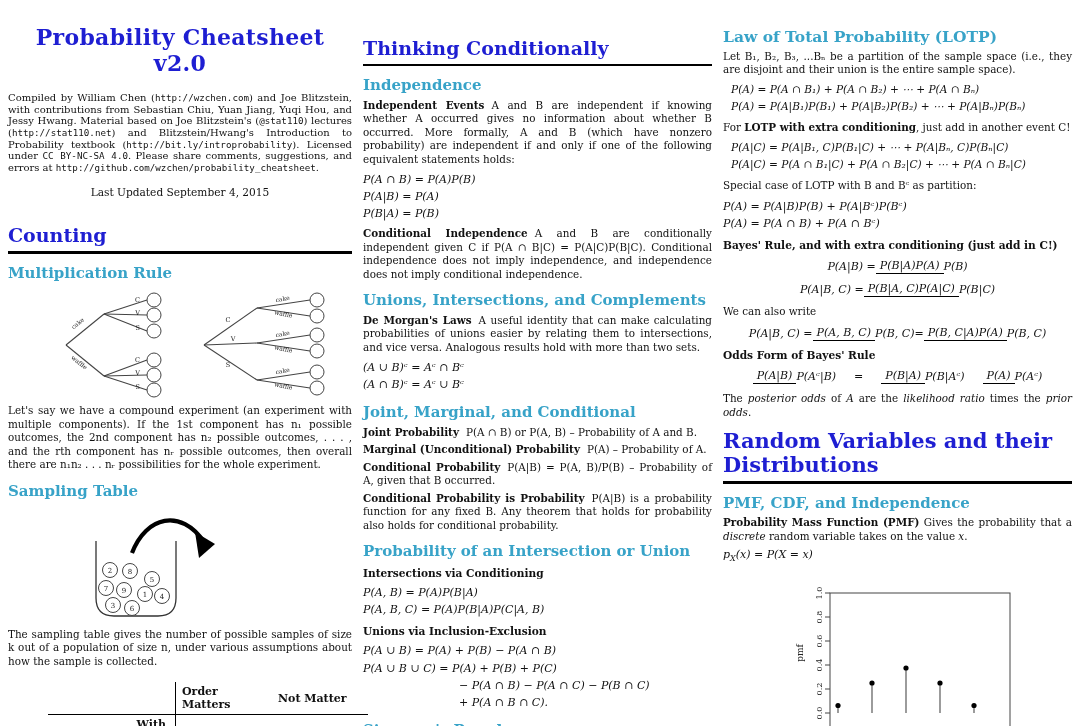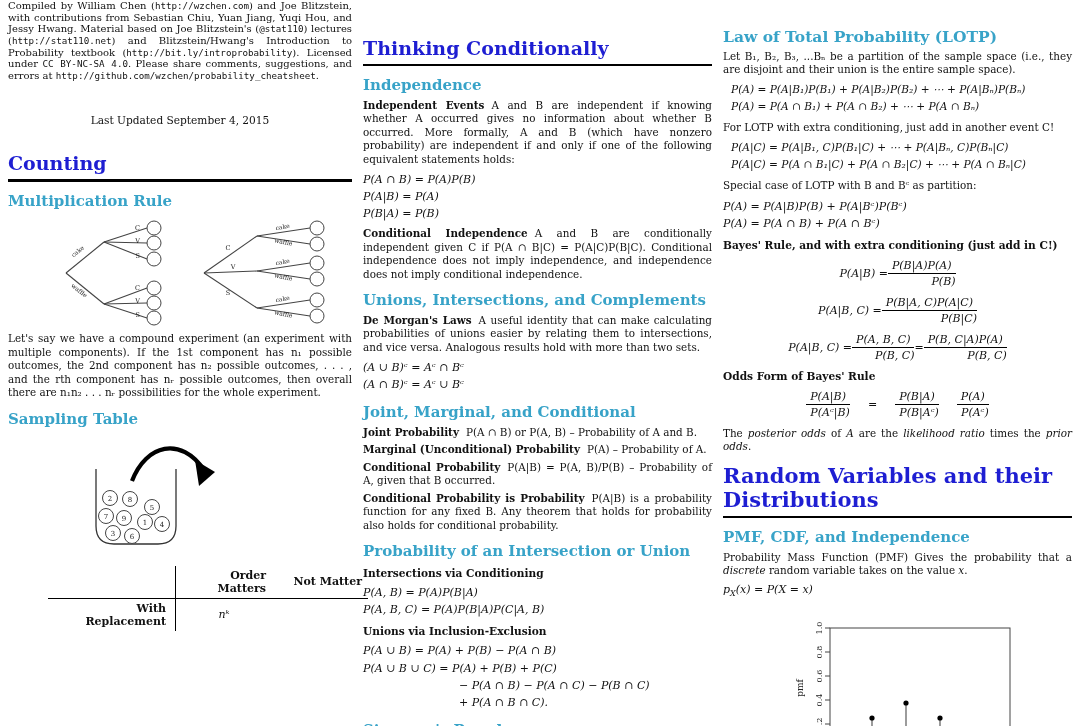--- a/index.html
+++ b/index.html
@@ -13,57 +13,58 @@
   #col-left{left:8px;width:344px}
   #col-mid{left:363px;width:349px}
   #col-right{left:723px;width:349px}
 
   .doc-title{color:var(--blue);font-size:22px;font-weight:bold;text-align:center;margin:24px 0 16px;letter-spacing:.3px}
   .sec{color:var(--blue);font-size:19px;font-weight:bold;margin:0;line-height:1.15}
   .rule{height:2.5px;background:#000;margin:4px 0 6px}
   .sub{color:var(--cyan);font-size:15px;font-weight:bold;margin:11px 0 4px;line-height:1.15}
   p{font-size:10.4px;line-height:1.3;margin:4px 0;text-align:justify}
   .intro{font-size:10px;line-height:1.16;margin-top:0}
-  .updated{text-align:center;font-size:10.6px;margin:32px 0 26px}
+  .updated{text-align:center;font-size:10.6px;margin:12px 0 26px}
   .mono{font-family:"DejaVu Sans Mono","Liberation Mono",monospace;font-size:92%}
-  .bold{font-weight:normal}
+  .bold{font-weight:bold}
   .ital{font-style:italic}
   b.lead{margin-right:7px}
   .boldsub{font-size:10.6px;font-weight:bold;margin:7px 0 2px}
   .formula{font-style:italic;font-size:11px;text-align:left;margin:5px 0}
   .formula > div{line-height:1.55}
   .formula .indent2{padding-left:96px}
   .formula-left{font-style:italic;font-size:10.6px;margin:4px 0 6px 8px;text-align:left}
   .formula-left > div{line-height:1.62}
 
   .frac-row{display:flex;justify-content:center;align-items:center;gap:0;font-style:italic;font-size:11px;margin:8px 0}
-  .frac{display:inline-flex;flex-direction:column;align-items:flex-end}
+  .frac{display:inline-flex;flex-direction:row;align-items:flex-start}
   .frac .num{border-bottom:1px solid #000;padding:0 4px 1px}
   .frac .den{padding-top:1px}
   .tight{gap:18px}
 
   .samp-table{border-collapse:collapse;font-size:11px;margin:14px 0 0 40px}
   .samp-table td,.samp-table th{padding:3px 6px;vertical-align:middle}
   .samp-table .lbl{font-weight:bold;text-align:right;min-width:112px;border-right:1px solid #000;padding-right:9px}
-  .samp-table .hdr{border-bottom:1.4px solid #000;font-weight:bold;text-align:right}
+  .samp-table .hdr{border-bottom:1.4px solid #000;font-weight:bold;text-align:left}
   .samp-table .val{text-align:center;font-style:italic;min-width:84px}
 
   .tree-svg{display:block;margin:6px 0 2px 44px}
   .jar-svg{display:block;margin:6px 0 0 58px}
   svg text{font-family:"DejaVu Serif","Liberation Serif",serif;fill:#222}
   .tl{font-size:6px}
   .tl2{font-size:6.5px}
 
   sub{font-size:72%}
   #pmf-plot{margin-top:18px}
 </style>
 </head>
 <body style="--blue: #1e1ed2; --cyan: #38a3c8;">
 
 <div class="col" id="col-left">
+  <div class="doc-title">Probability Cheatsheet v2.0</div>
   <p class="intro"><span>Compiled by William Chen (</span><span class="mono">http://wzchen.com</span><span>) and Joe Blitzstein, with contributions from Sebastian Chiu, Yuan Jiang, Yuqi Hou, and Jessy Hwang. Material based on Joe Blitzstein's (</span><span class="mono">@stat110</span><span>) lectures (</span><span class="mono">http://stat110.net</span><span>) and Blitzstein/Hwang's Introduction to Probability textbook (</span><span class="mono">http://bit.ly/introprobability</span><span>). Licensed under </span><span class="mono">CC BY-NC-SA 4.0</span><span>. Please share comments, suggestions, and errors at </span><span class="mono">http://github.com/wzchen/probability_cheatsheet</span><span>.</span></p>
   <p class="updated">Last Updated September 4, 2015</p>
 
   <div class="sec">Counting</div>
   <div class="rule"></div>
 
   <div class="sub">Multiplication Rule</div>
 
   <svg class="tree-svg" width="292" height="112" viewBox="0 0 292 112">
 
@@ -149,20 +150,21 @@
       <text x="86" y="75.5">5</text>
       <text x="40" y="84.5">7</text>
       <text x="58" y="86.5">9</text>
       <text x="79" y="90.5">1</text>
       <text x="96" y="92.5">4</text>
       <text x="47" y="101.5">3</text>
       <text x="66" y="104.5">6</text>
     </g>
   </svg>
 
+  <p>The sampling table gives the number of possible samples of size k out of a population of size n, under various assumptions about how the sample is collected.</p>
 
   <table class="samp-table">
     <tbody>
         <tr>
       <td class="lbl hdr" style="border-bottom:1.4px solid #000"></td>
       <th class="hdr">Order Matters</th>
       <th class="hdr">Not Matter</th>
     </tr>
     <tr>
       <td class="lbl">With Replacement</td>
@@ -217,22 +219,22 @@
   </div>
 
   <div class="sub">Simpson's Paradox</div>
 
 </div>
 
 <div class="col" id="col-right">
   <div class="sub" style="margin-top:28px;font-size:15.5px">Law of Total Probability (LOTP)</div>
   <p>Let B₁, B₂, B₃, ...Bₙ be a partition of the sample space (i.e., they are disjoint and their union is the entire sample space).</p>
   <div class="formula-left">
+    <div>P(A) = P(A ∩ B₁) + P(A ∩ B₂) + ⋯ + P(A ∩ Bₙ)</div>
     <div>P(A) = P(A|B₁)P(B₁) + P(A|B₂)P(B₂) + ⋯ + P(A|Bₙ)P(Bₙ)</div>
-    <div>P(A) = P(A ∩ B₁) + P(A ∩ B₂) + ⋯ + P(A ∩ Bₙ)</div>
   </div>
   <p><span>For </span><span class="bold">LOTP with extra conditioning</span><span>, just add in another event C!</span></p>
   <div class="formula-left">
     <div>P(A|C) = P(A|B₁, C)P(B₁|C) + ⋯ + P(A|Bₙ, C)P(Bₙ|C)</div>
     <div>P(A|C) = P(A ∩ B₁|C) + P(A ∩ B₂|C) + ⋯ + P(A ∩ Bₙ|C)</div>
   </div>
   <p>Special case of LOTP with B and Bᶜ as partition:</p>
   <div class="formula">
     <div>P(A) = P(A|B)P(B) + P(A|Bᶜ)P(Bᶜ)</div>
     <div>P(A) = P(A ∩ B) + P(A ∩ Bᶜ)</div>
@@ -246,20 +248,21 @@
         <span class="den">P(B)</span>
       </span>
   </div>
   <div class="frac-row">
     <span>P(A|B, C) =</span>
     <span class="frac">
         <span class="num">P(B|A, C)P(A|C)</span>
         <span class="den">P(B|C)</span>
       </span>
   </div>
+  <p>We can also write</p>
   <div class="frac-row">
     <span>P(A|B, C) =</span>
     <span class="frac">
         <span class="num">P(A, B, C)</span>
         <span class="den">P(B, C)</span>
       </span>
     <span>=</span>
     <span class="frac">
         <span class="num">P(B, C|A)P(A)</span>
         <span class="den">P(B, C)</span>

